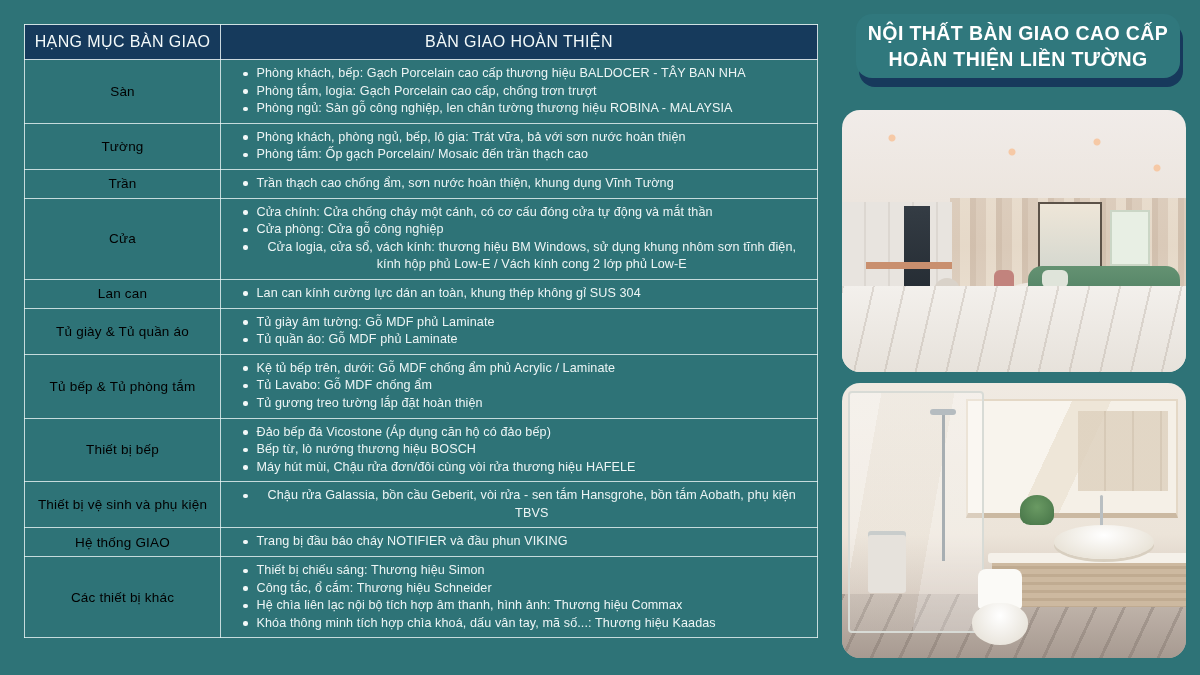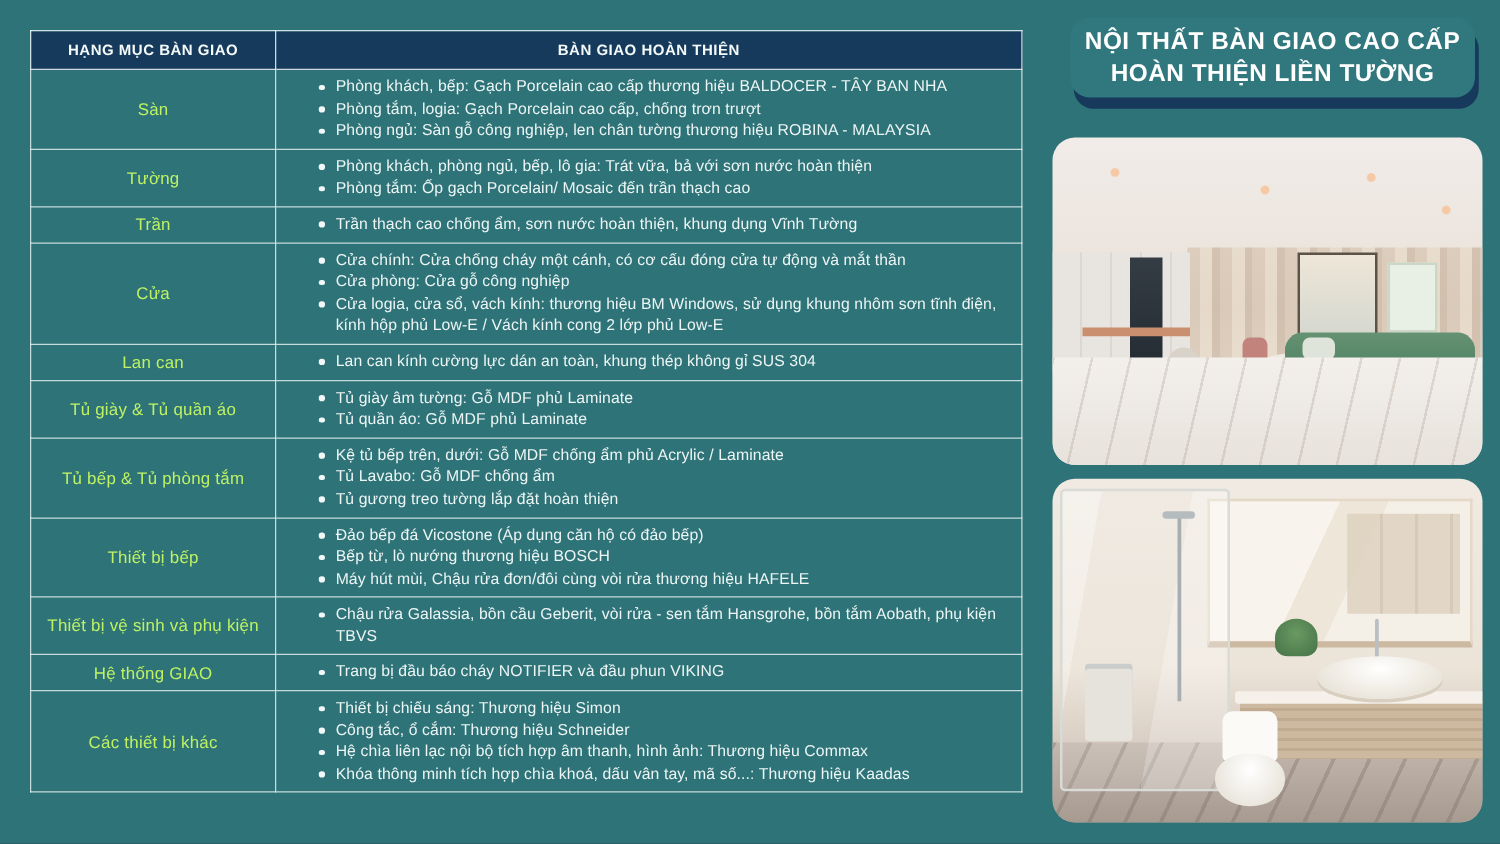--- a/index.html
+++ b/index.html
@@ -10,33 +10,33 @@
     color:#EFF6F6;
   }
   
   table.spec{
     position:absolute;left:24px;top:24px;width:794px;
     border-collapse:collapse;table-layout:fixed;
   }
   table.spec col.c1{width:196px;}
   table.spec th{
     background:#163A5C;color:#F4FAFA;
-    font-size:12px;font-weight:bold;letter-spacing:.4px;
+    font-size:16px;font-weight:normal;letter-spacing:.4px;
     padding:8px 6px;text-align:center;
     border:1px solid rgba(235,245,245,.85);
   }
   table.spec td{
     border:1px solid rgba(235,245,245,.8);
     vertical-align:middle;background:#2E7377;
   }
   td.cat{
-    text-align:center;font-size:13.5px;color:#bef264;
+    text-align:center;font-size:13.5px;color:#000000;
     padding:4px 8px;letter-spacing:.2px;
   }
-  td.items{padding:5px 10px 5px 32px;}
+  td.items{padding:5px 10px 5px 20px;text-align:center;}
   td.items ul{list-style:none;margin:0;padding:0;}
   td.items li{
     display:flex;align-items:flex-start;
     font-size:12.6px;line-height:17.6px;color:#EDF5F5;letter-spacing:.1px;
   }
   td.items .dot{
     flex:0 0 auto;width:4.5px;height:4.5px;border-radius:50%;
     background:#F2F8F8;margin:6.5px 9px 0 2px;
   }
   

